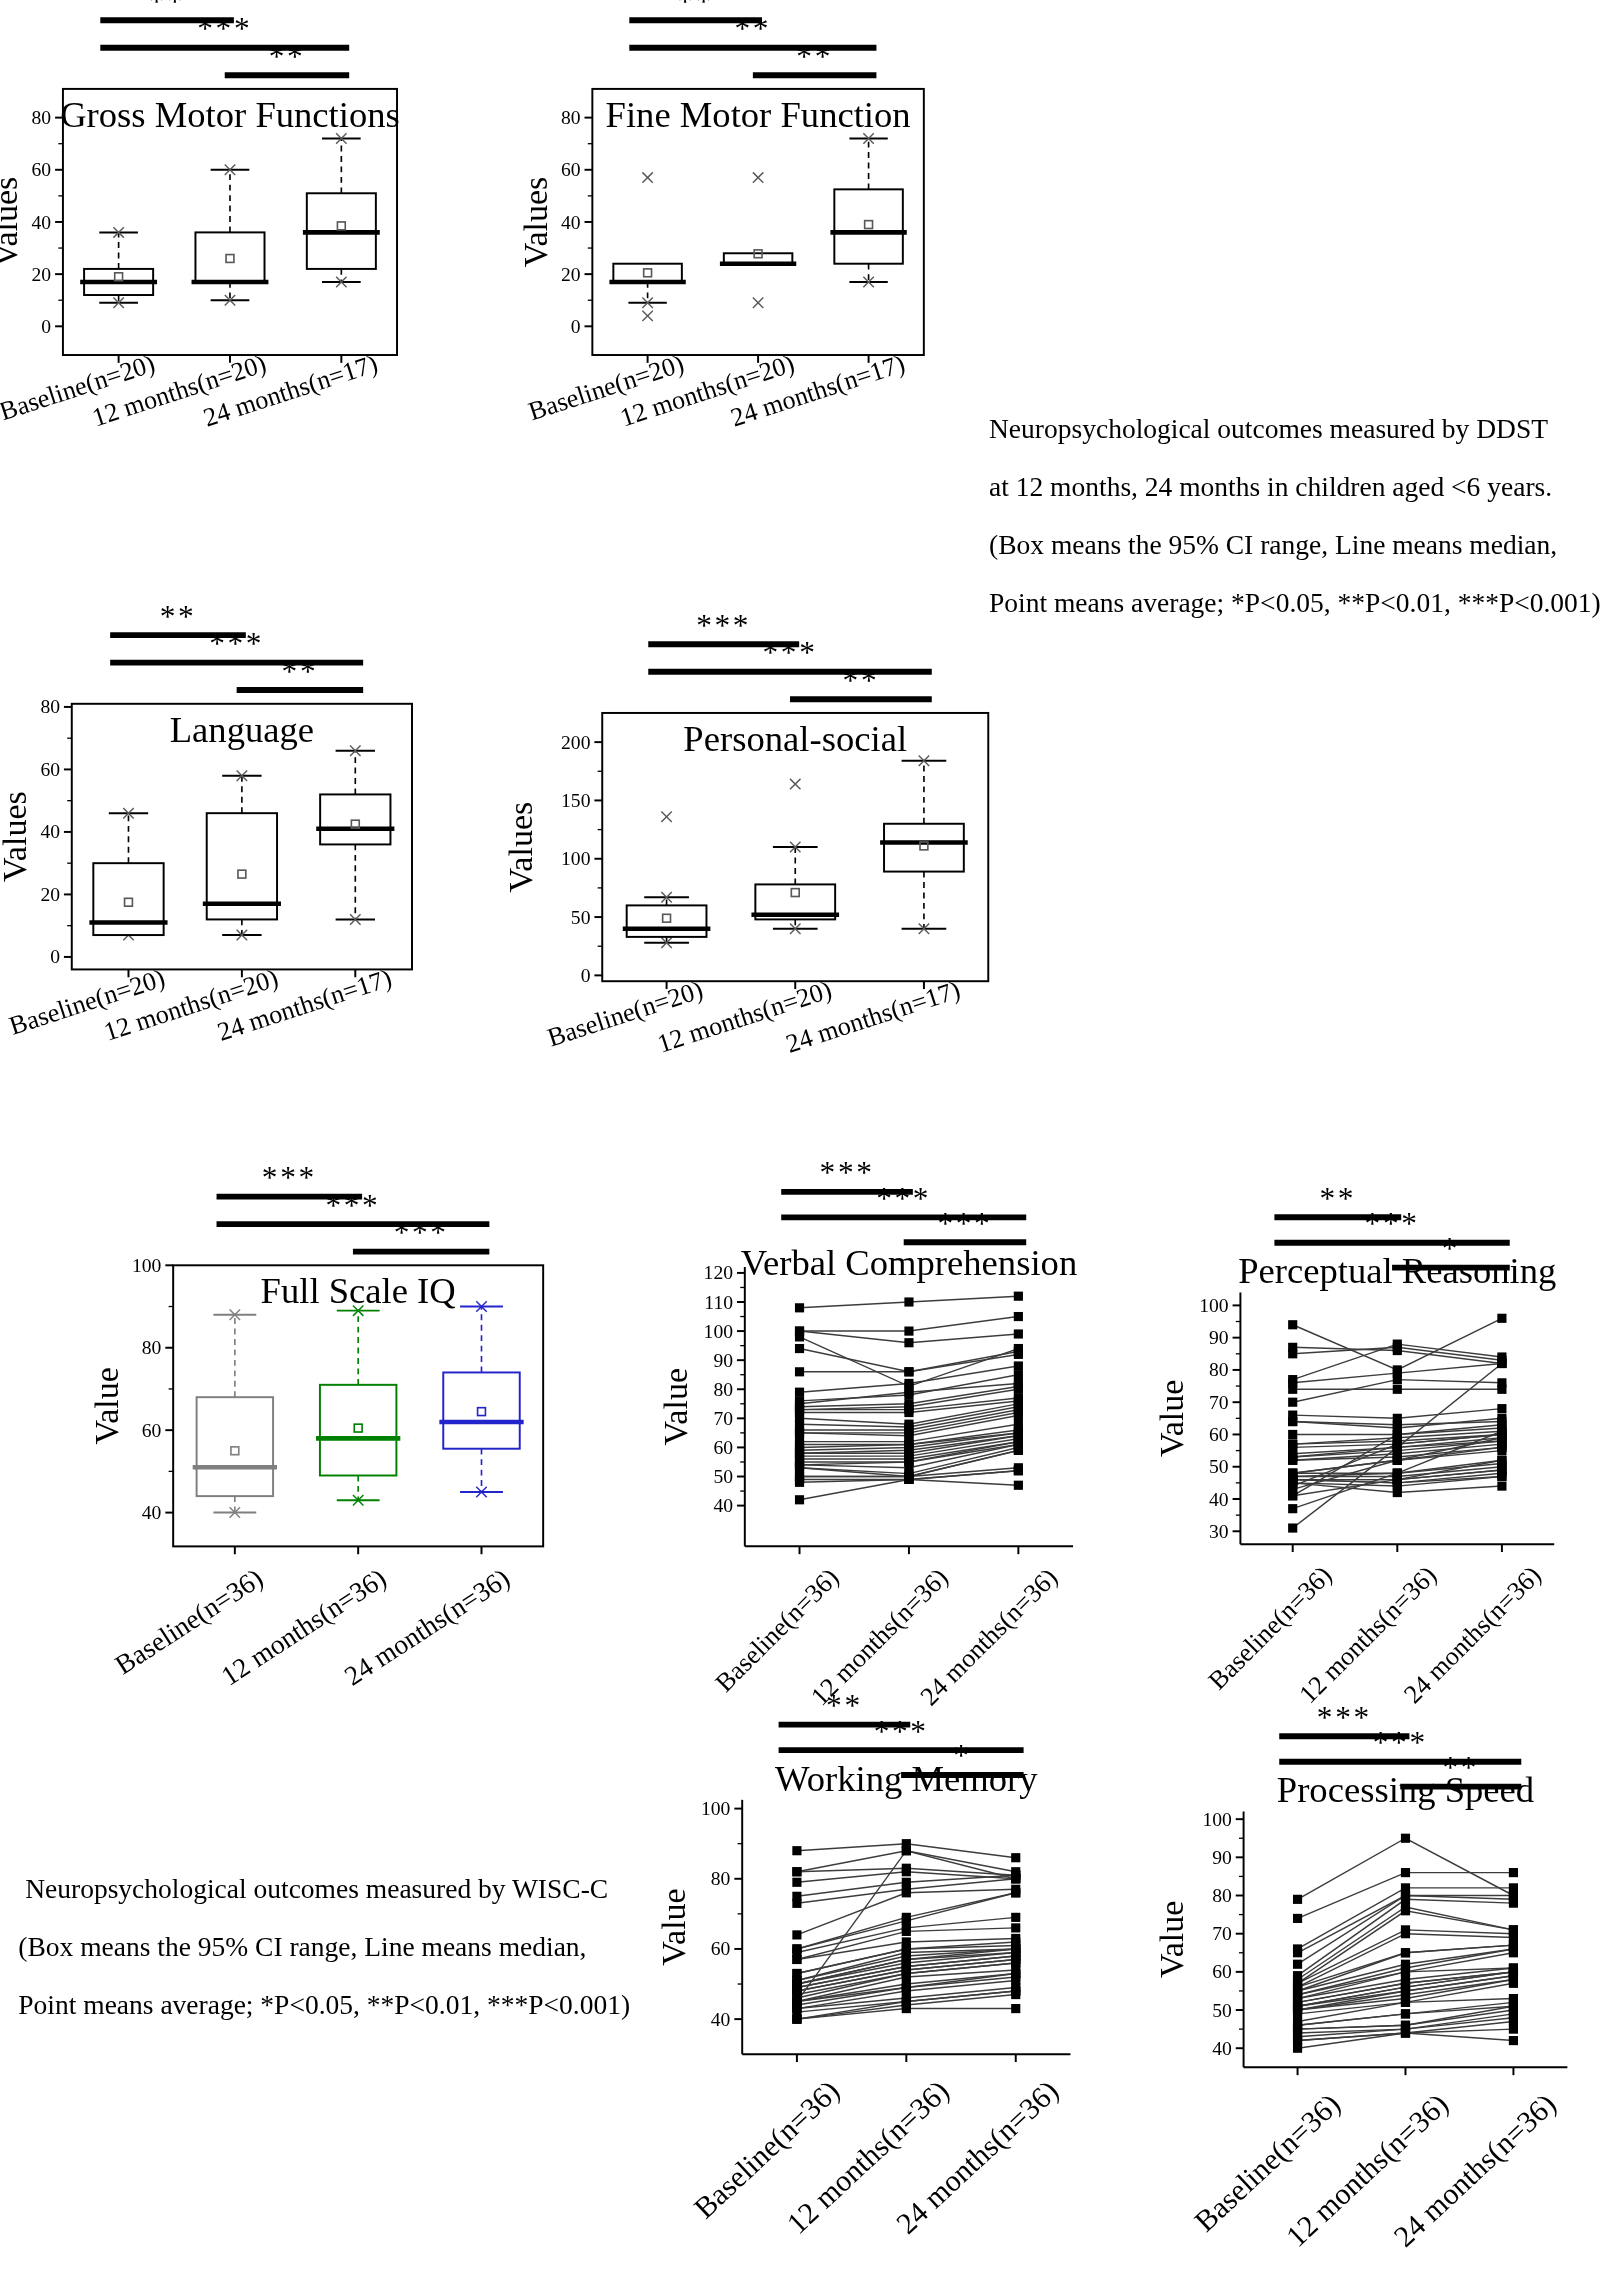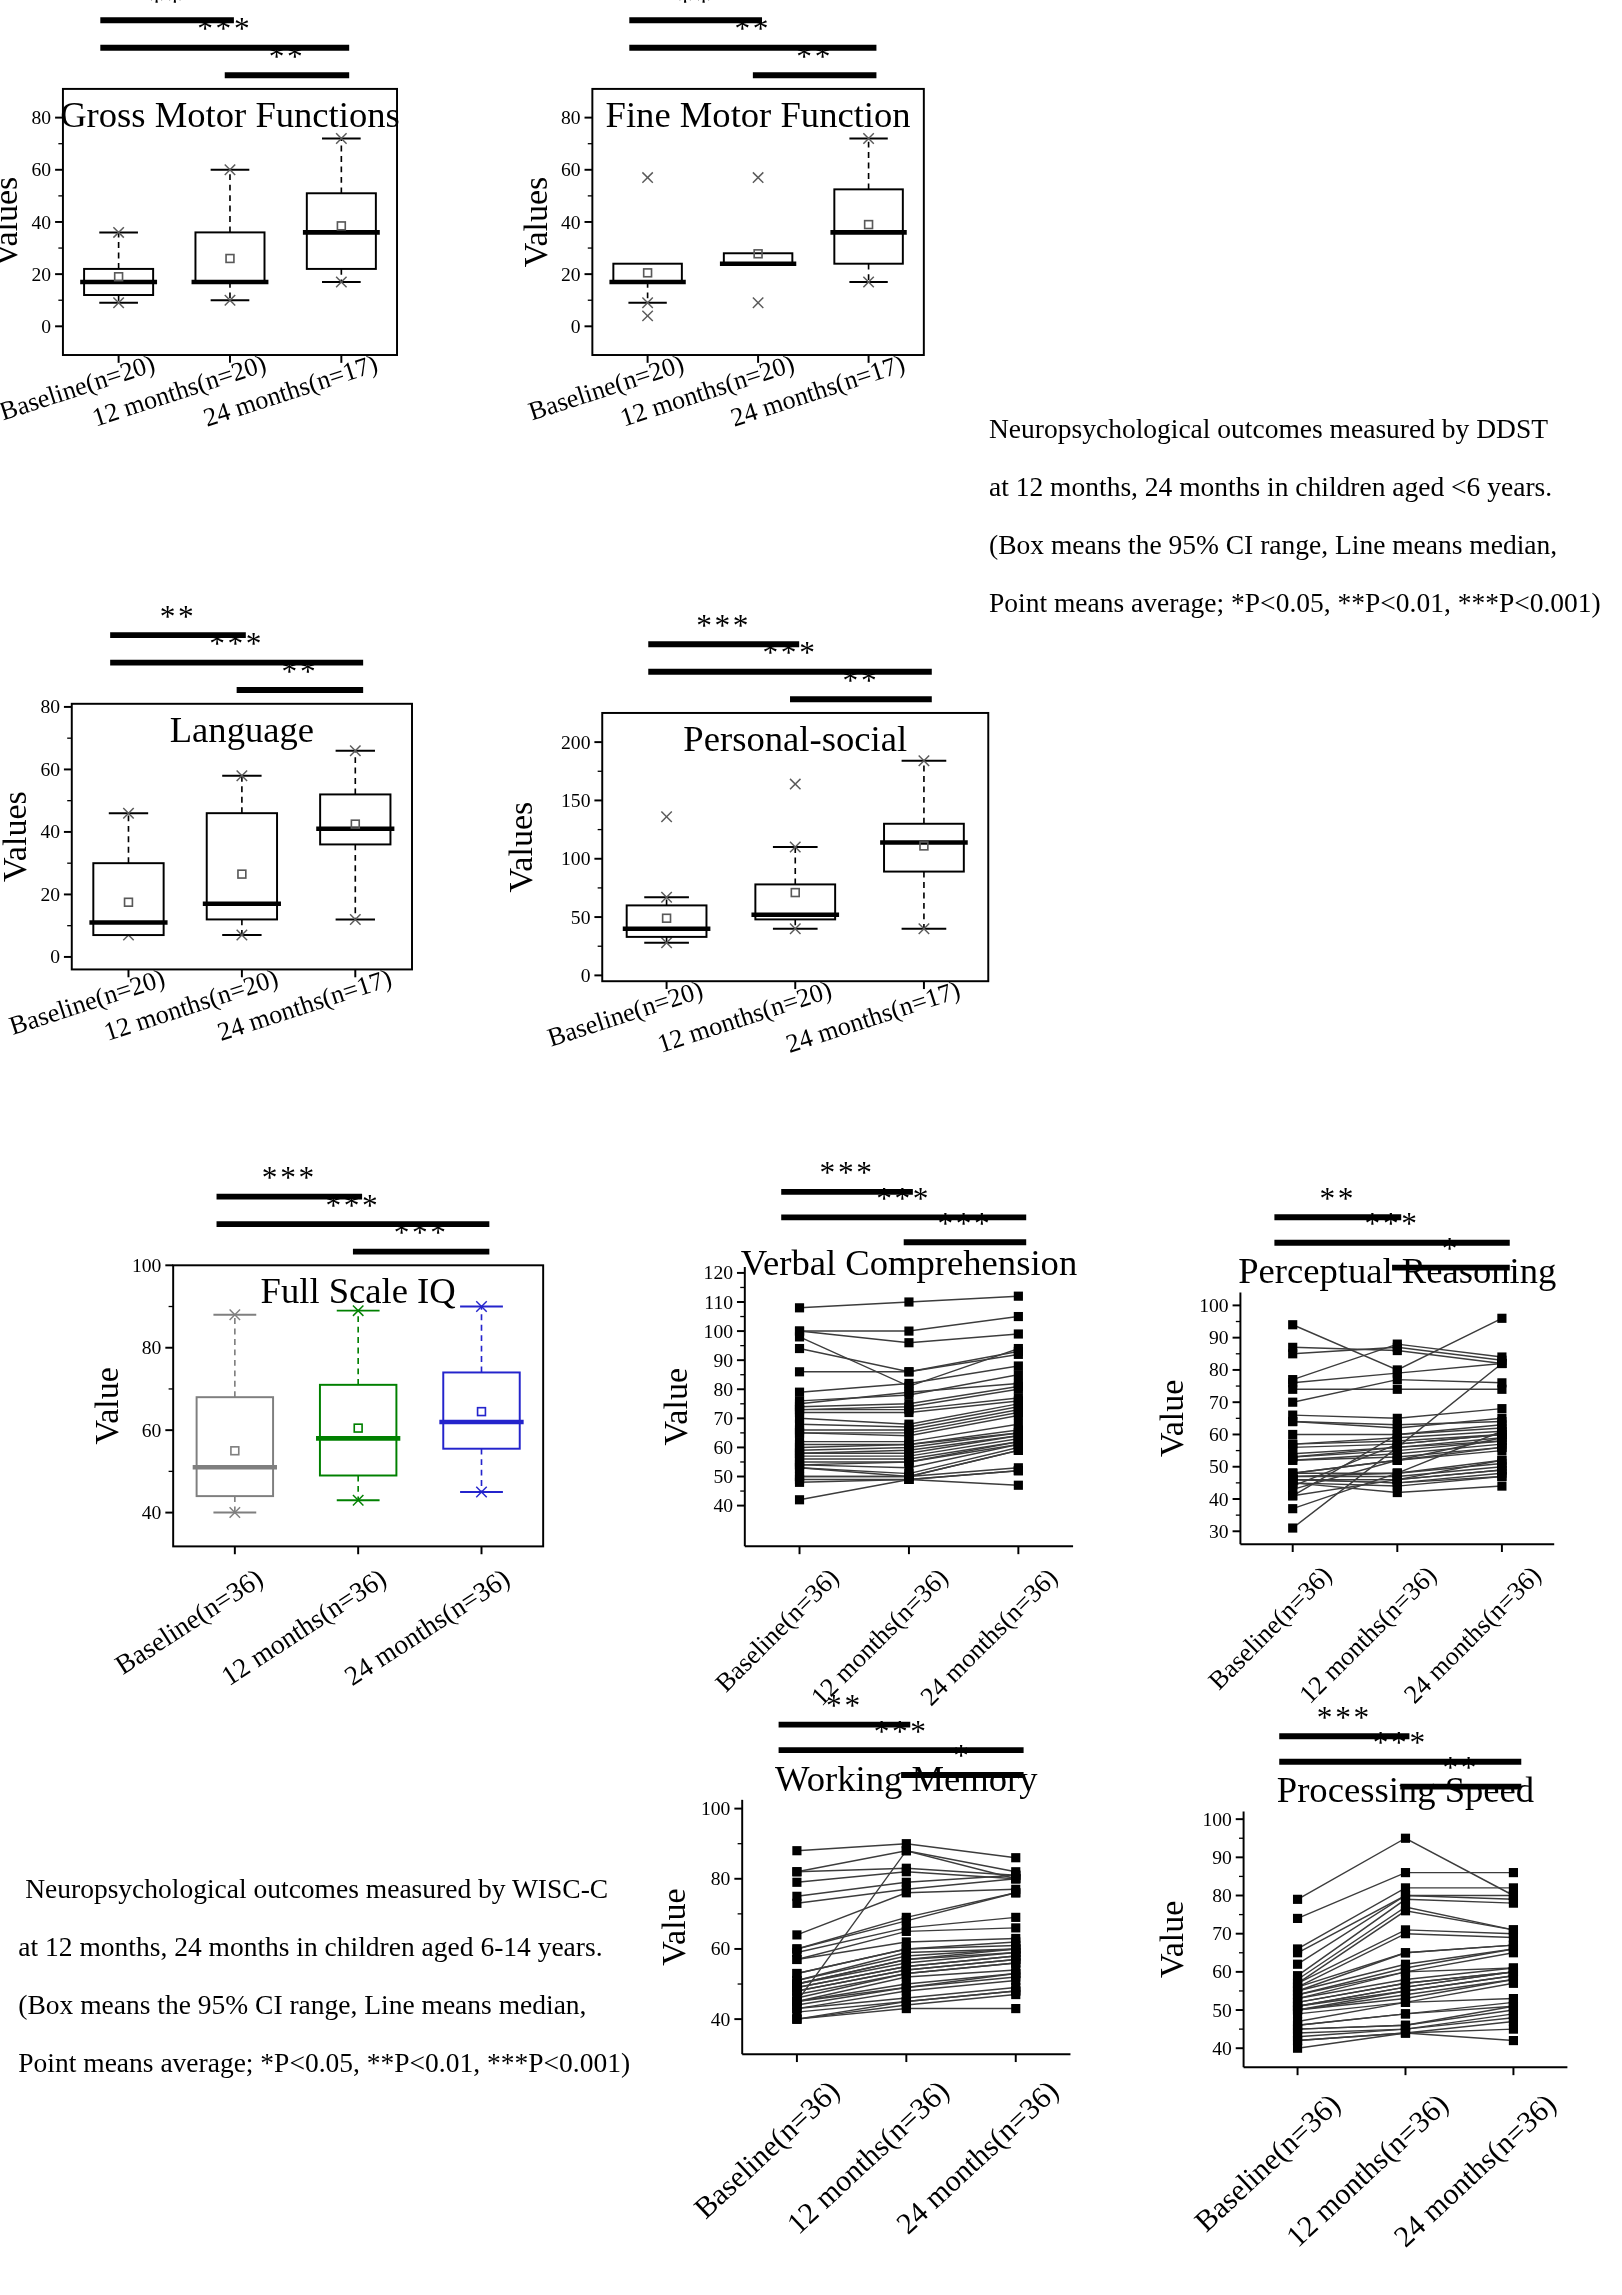--- a/index.html
+++ b/index.html
@@ -1164,19 +1164,18 @@
 
   <div class="caption" id="caption-ddst" style="left:989px;top:400px;width:648px;">
     <div class="cap-line">Neuropsychological outcomes measured by DDST</div>
     <div class="cap-line">at 12 months, 24 months in children aged &lt;6 years.</div>
     <div class="cap-line">(Box means the 95% CI range, Line means median,</div>
     <div class="cap-line">Point means average; *P&lt;0.05, **P&lt;0.01, ***P&lt;0.001)</div>
   </div>
 
   <div class="caption" id="caption-wisc" style="left:18.3px;top:1860px;width:674px;">
     <div class="cap-line"> Neuropsychological outcomes measured by WISC-C</div>
-    <div class="cap-line">at 12 months, 24 months in children aged 6-14 years.</div>
     <div class="cap-line">(Box means the 95% CI range, Line means median,</div>
     <div class="cap-line">Point means average; *P&lt;0.05, **P&lt;0.01, ***P&lt;0.001)</div>
   </div>
 
 </div>
 
 
 </body></html>

